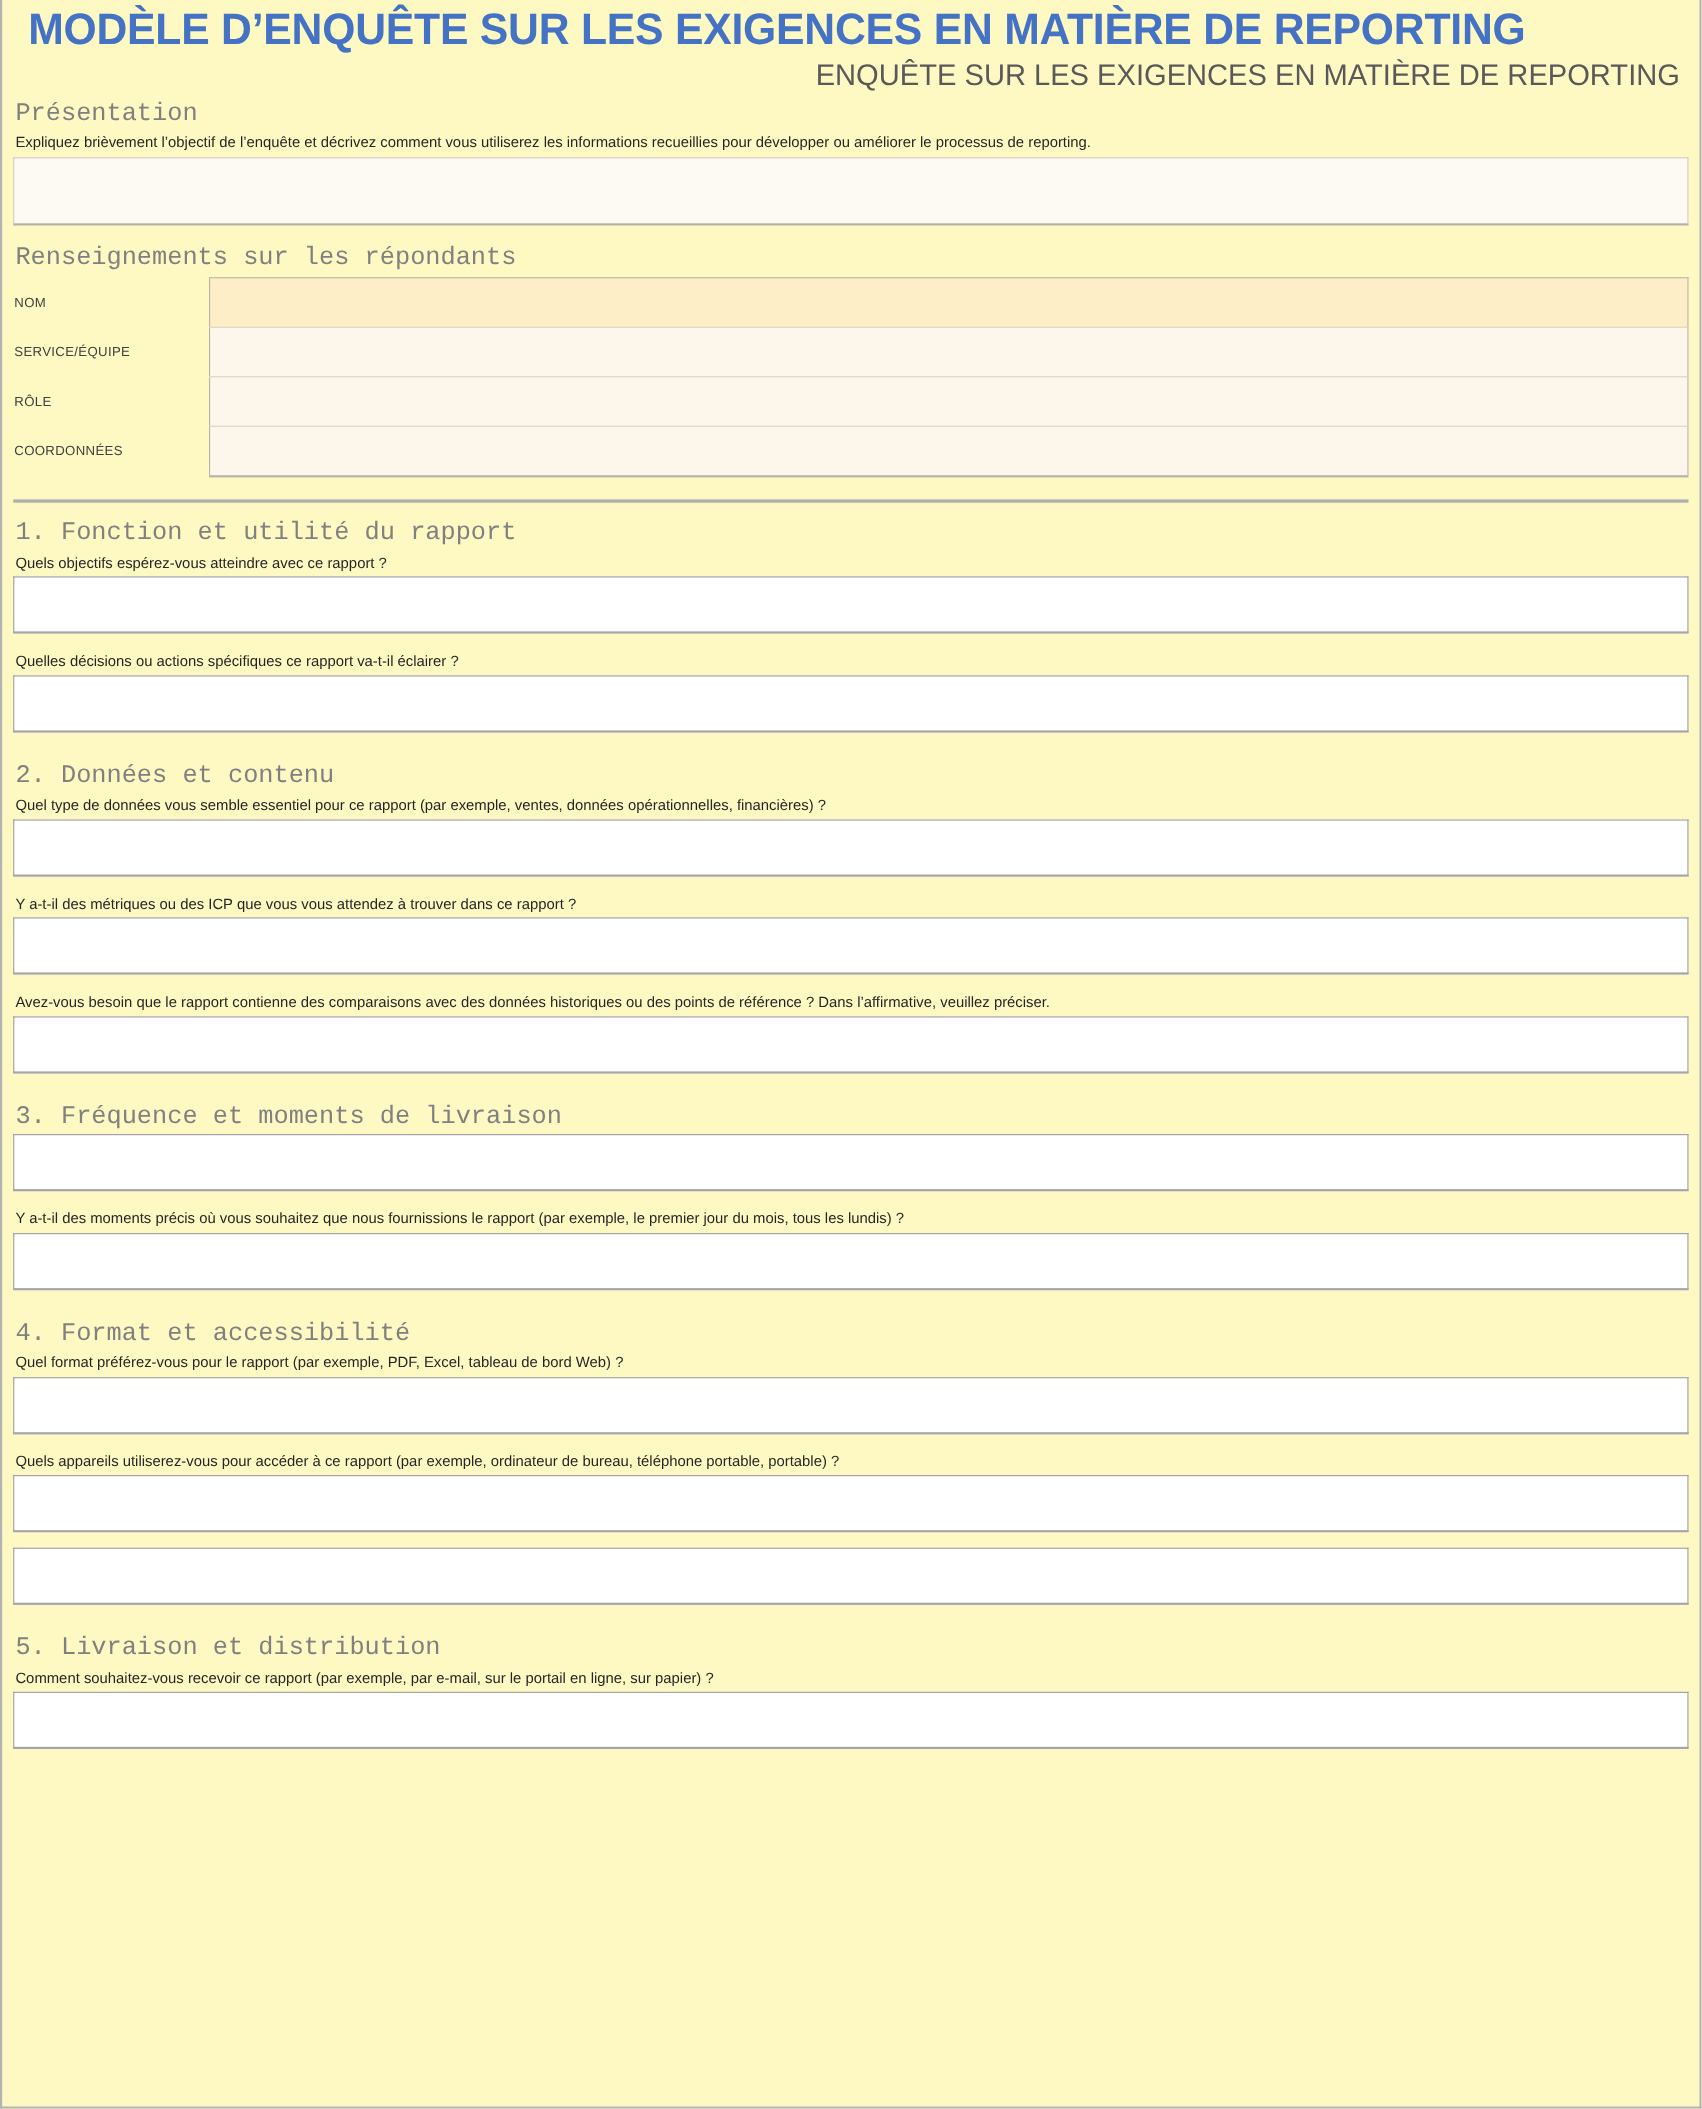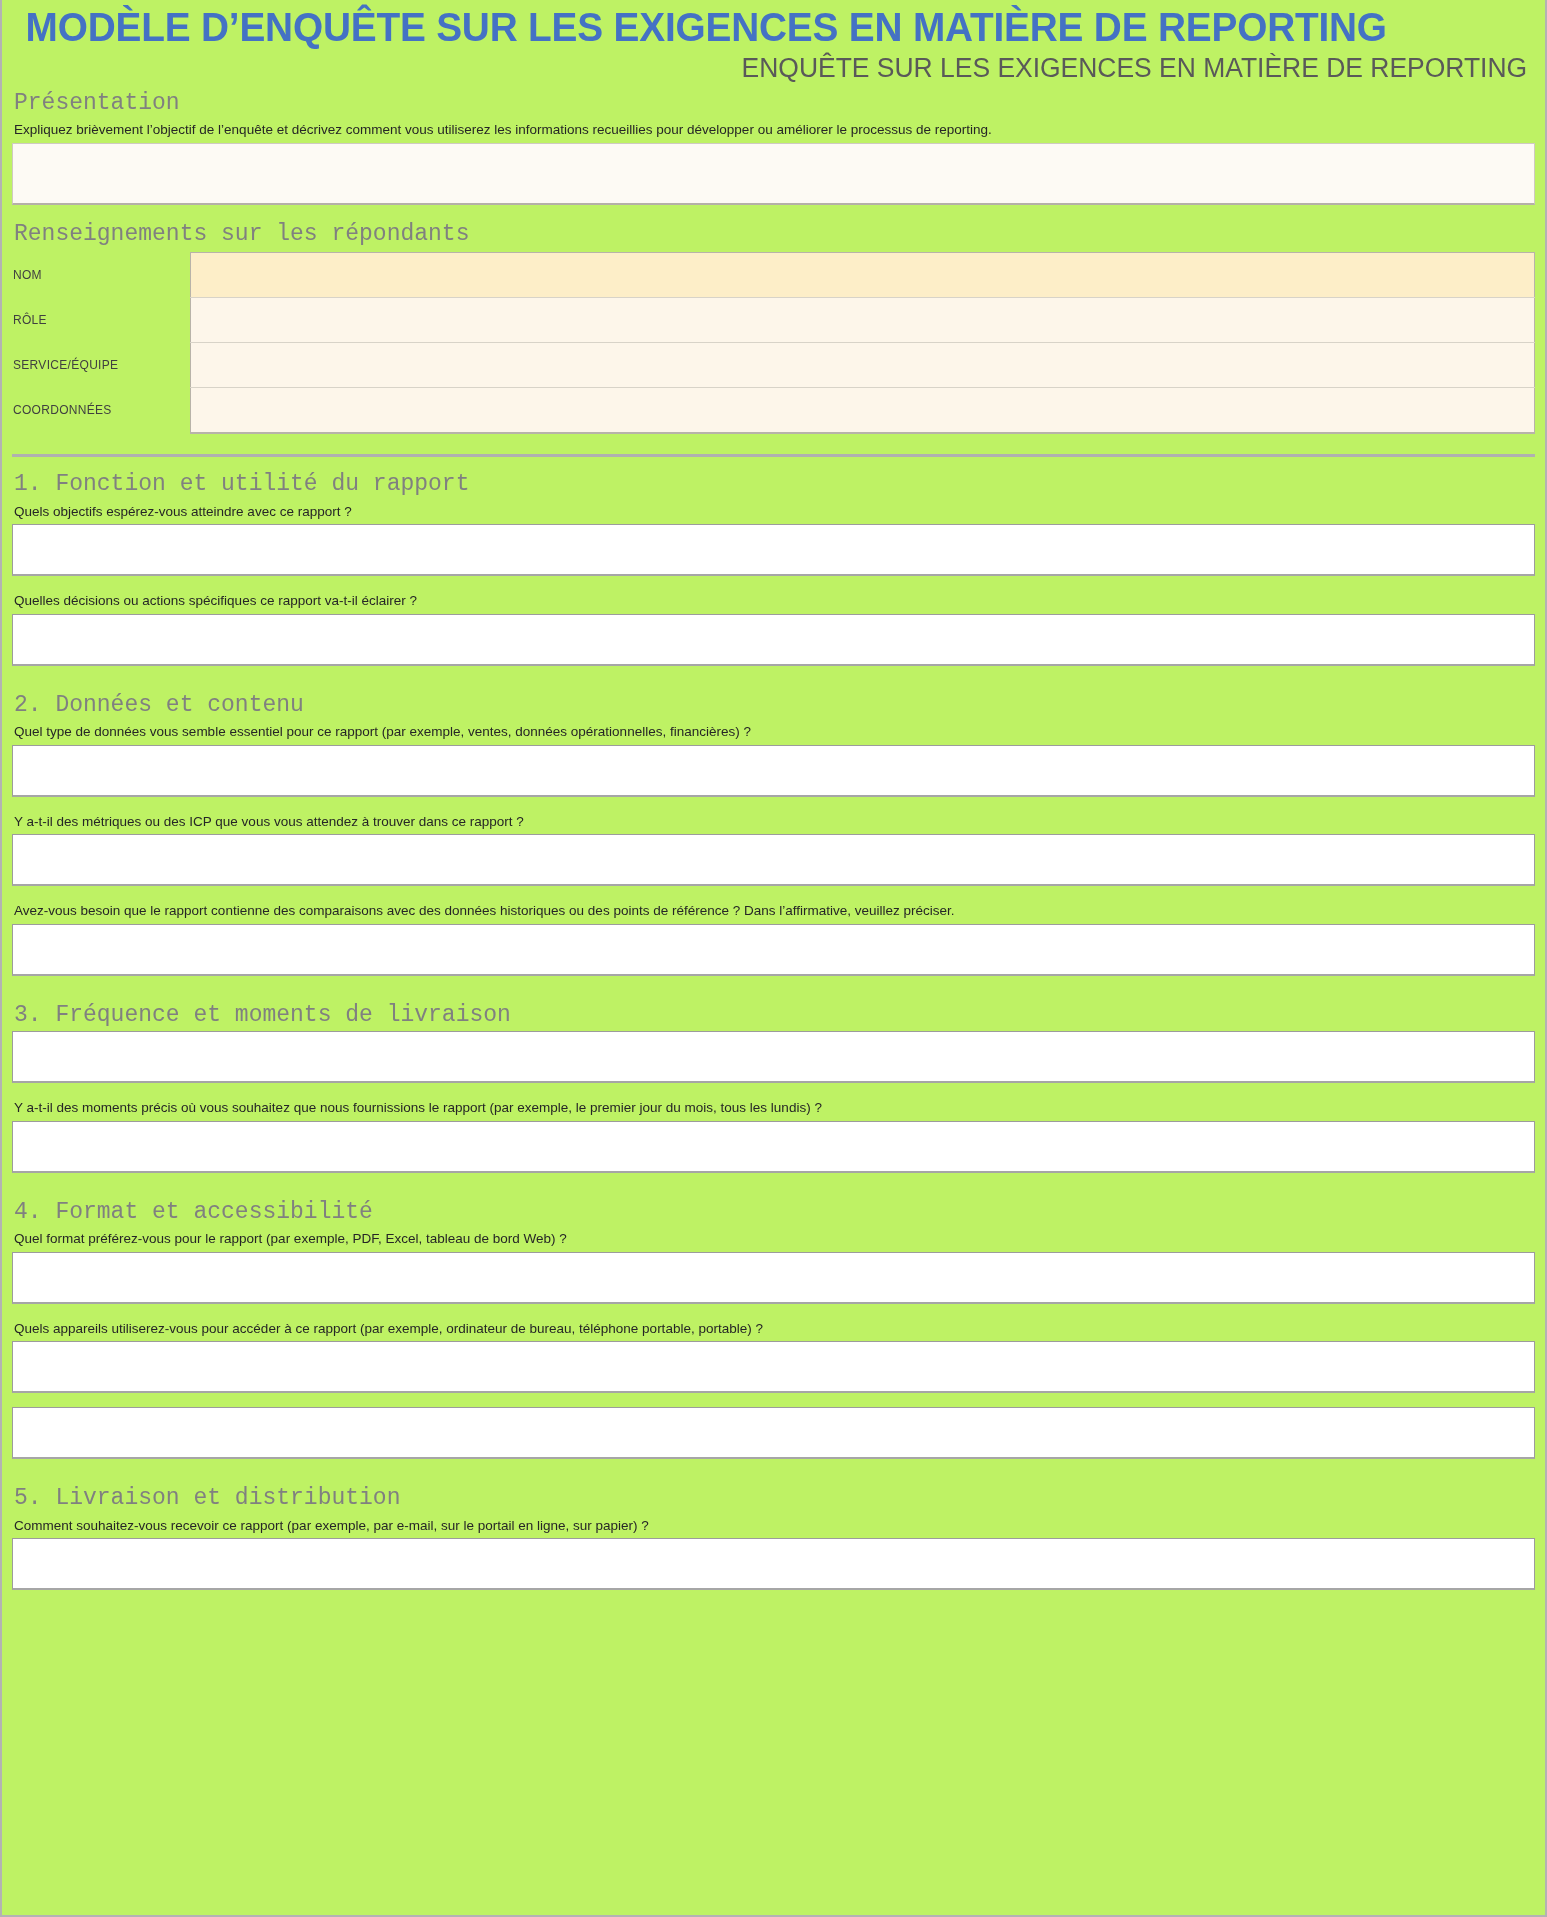--- a/index.html
+++ b/index.html
@@ -10,21 +10,21 @@
   body {
     font-family: "Liberation Sans", sans-serif;
     -webkit-font-smoothing: antialiased;
   }
 
   .page {
     position: relative;
     width: 1547px;
     min-height: 1917px;
     box-sizing: border-box;
-    background: #bef264;
+    background: #fef9c3;
     border: 2px solid #b3b3b3;
     border-top: none;
     padding: 0;
     overflow: hidden;
   }
 
   .page-inner {
     padding: 0 10px 0 10px;
   }
 
@@ -171,25 +171,25 @@
 
     <div class="respondent-section">
       <div class="sec-heading">Renseignements sur les répondants</div>
       <table class="resp-table">
         <tbody>
           <tr>
             <td class="label">NOM</td>
             <td class="field right-edge"></td>
           </tr>
           <tr>
+            <td class="label">SERVICE/ÉQUIPE</td>
+            <td class="field right-edge"></td>
+          </tr>
+          <tr>
             <td class="label">RÔLE</td>
-            <td class="field right-edge"></td>
-          </tr>
-          <tr>
-            <td class="label">SERVICE/ÉQUIPE</td>
             <td class="field right-edge"></td>
           </tr>
           <tr>
             <td class="label">COORDONNÉES</td>
             <td class="field right-edge"></td>
           </tr>
         </tbody>
       </table>
     </div>
 

